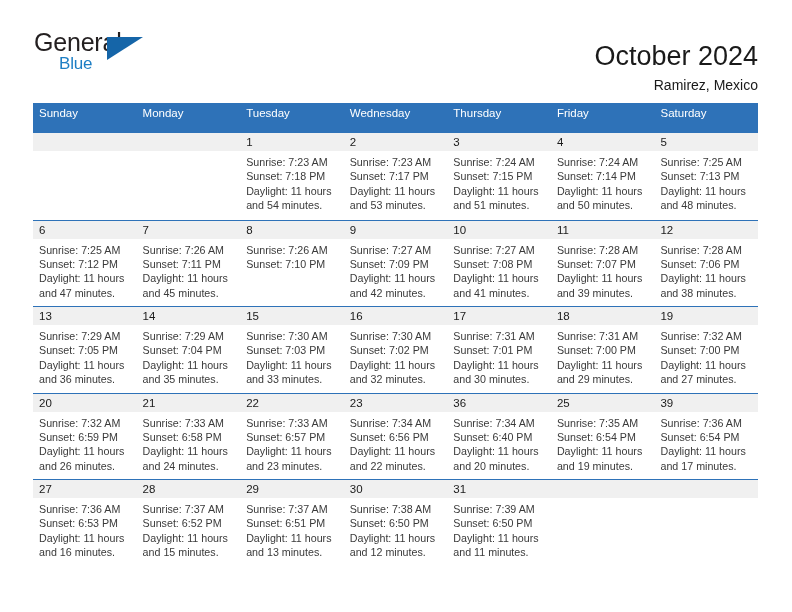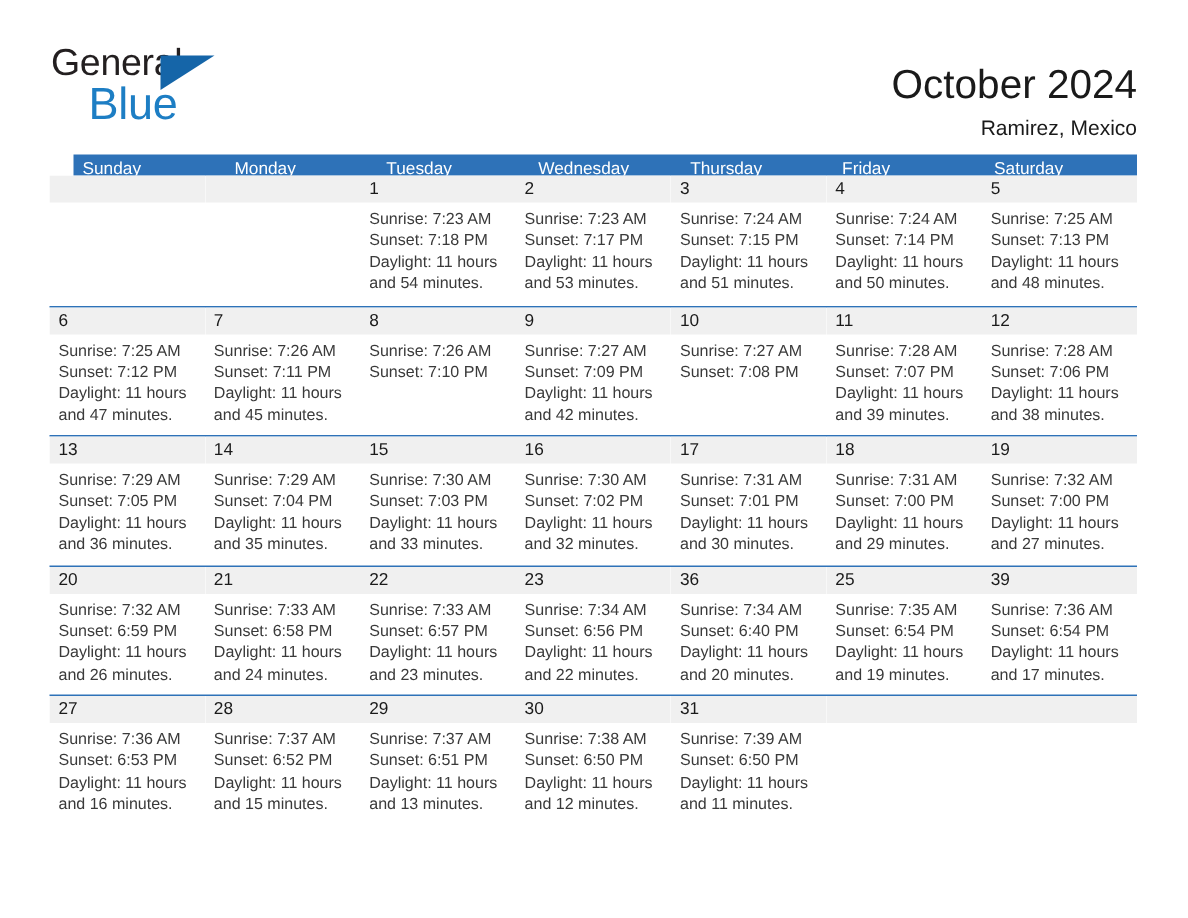--- a/index.html
+++ b/index.html
@@ -43,21 +43,21 @@
     font-size: 25px;
     color: #231f20;
     letter-spacing: -0.2px;
     line-height: 1;
     white-space: nowrap;
   }
   .logo-blue {
     position: absolute;
     left: 25px;
     top: 25px;
-    font-size: 30px;
+    font-size: 17px;
     color: #1d7ec4;
     letter-spacing: -0.2px;
     line-height: 1;
     white-space: nowrap;
   }
   .logo-triangle {
     position: absolute;
     left: 73px;
     top: 7px;
     width: 0;
@@ -90,22 +90,21 @@
   
   .calendar {
     position: absolute;
     left: 33px;
     top: 103px;
     width: 725px;
   }
   .weekhead {
     display: flex;
     background: #2e72b8;
-    height: 14px;
-    margin-left: 16px;
+    height: 30px;
   }
   .weekhead .dayname {
     flex: 1 1 0;
     color: #ffffff;
     font-size: 11.5px;
     line-height: 21px;
     padding-left: 6px;
     box-sizing: border-box;
     white-space: nowrap;
     overflow: hidden;
@@ -289,20 +288,21 @@
               <div class="daylight-wrap">Daylight: 11 hours and 42 minutes.</div>
             </div>
           </div>
           <div class="cell">
             <div class="daynum-strip">
               <span class="daynum">10</span>
             </div>
             <div class="cell-body">
               <div class="cell-line">Sunrise: 7:27 AM</div>
               <div class="cell-line">Sunset: 7:08 PM</div>
+              <div class="daylight-wrap">Daylight: 11 hours and 41 minutes.</div>
             </div>
           </div>
           <div class="cell">
             <div class="daynum-strip">
               <span class="daynum">11</span>
             </div>
             <div class="cell-body">
               <div class="cell-line">Sunrise: 7:28 AM</div>
               <div class="cell-line">Sunset: 7:07 PM</div>
               <div class="daylight-wrap">Daylight: 11 hours and 39 minutes.</div>

